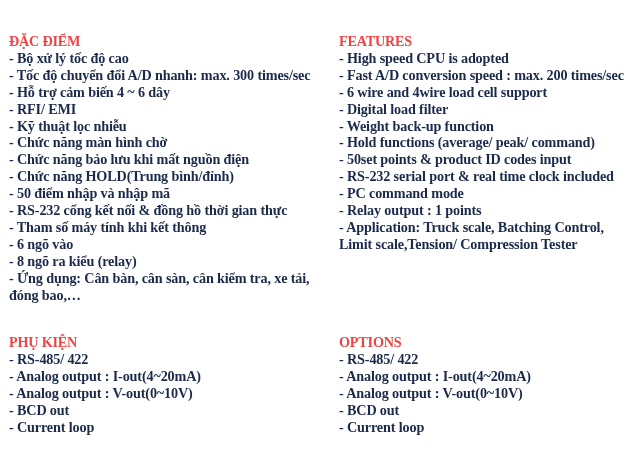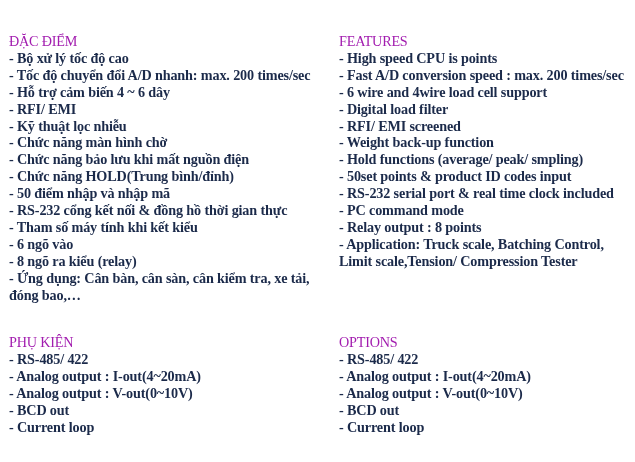--- a/index.html
+++ b/index.html
@@ -3,57 +3,56 @@
 <meta charset="utf-8">
 <style>
   html, body { margin:0; padding:0; background:#ffffff; }
   body { width:635px; height:462px; position:relative; overflow:hidden;
          font-family:"Liberation Serif", serif; font-size:14.2px; color:#1b2a4a; }
   .col { position:absolute; line-height:16.9px; }
   .left { left:9px; width:322px; }
   .right { left:339px; width:292px; }
   .top { top:33px; }
   .bottom { top:334px; }
-  .heading { font-weight:normal; color:#a21caf; letter-spacing:-0.2px; }
+  .heading { font-weight:bold; color:#ef4444; letter-spacing:-0.2px; }
   .item { white-space:normal; letter-spacing:-0.15px;font-weight:bold; }
 </style>
 </head>
 <body>
 
 <div class="col left top">
   <div class="heading">ĐẶC ĐIỂM</div>
   <div class="item">- Bộ xử lý tốc độ cao</div>
-  <div class="item">- Tốc độ chuyển đổi A/D nhanh: max. 200 times/sec</div>
+  <div class="item">- Tốc độ chuyển đổi A/D nhanh: max. 300 times/sec</div>
   <div class="item">- Hỗ trợ cảm biến 4 ~ 6 dây</div>
   <div class="item">- RFI/ EMI</div>
   <div class="item">- Kỹ thuật lọc nhiễu</div>
   <div class="item">- Chức năng màn hình chờ</div>
   <div class="item">- Chức năng bảo lưu khi mất nguồn điện</div>
   <div class="item">- Chức năng HOLD(Trung bình/đỉnh)</div>
   <div class="item">- 50 điểm nhập và nhập mã</div>
   <div class="item">- RS-232 cổng kết nối &amp; đồng hồ thời gian thực</div>
-  <div class="item">- Tham số máy tính khi kết kiểu</div>
+  <div class="item">- Tham số máy tính khi kết thông</div>
   <div class="item">- 6 ngõ vào</div>
   <div class="item">- 8 ngõ ra kiểu (relay)</div>
   <div class="item">- Ứng dụng: Cân bàn, cân sàn, cân kiểm tra, xe tải, đóng bao,…</div>
 </div>
 
 <div class="col right top">
   <div class="heading">FEATURES</div>
-  <div class="item">- High speed CPU is points</div>
+  <div class="item">- High speed CPU is adopted</div>
   <div class="item">- Fast A/D conversion speed : max. 200 times/sec</div>
   <div class="item">- 6 wire and 4wire load cell support</div>
   <div class="item">- Digital load filter</div>
-  <div class="item">- RFI/ EMI screened</div>
   <div class="item">- Weight back-up function</div>
-  <div class="item">- Hold functions (average/ peak/ smpling)</div>
+  <div class="item">- Hold functions (average/ peak/ command)</div>
   <div class="item">- 50set points &amp; product ID codes input</div>
   <div class="item">- RS-232 serial port &amp; real time clock included</div>
   <div class="item">- PC command mode</div>
-  <div class="item">- Relay output : 8 points</div>
+  <div class="item">- Relay output : 1 points</div>
   <div class="item">- Application: Truck scale, Batching Control, Limit scale,Tension/ Compression Tester</div>
 </div>
 
 <div class="col left bottom">
   <div class="heading">PHỤ KIỆN</div>
   <div class="item">- RS-485/ 422</div>
   <div class="item">- Analog output : I-out(4~20mA)</div>
   <div class="item">- Analog output : V-out(0~10V)</div>
   <div class="item">- BCD out</div>
   <div class="item">- Current loop</div>

